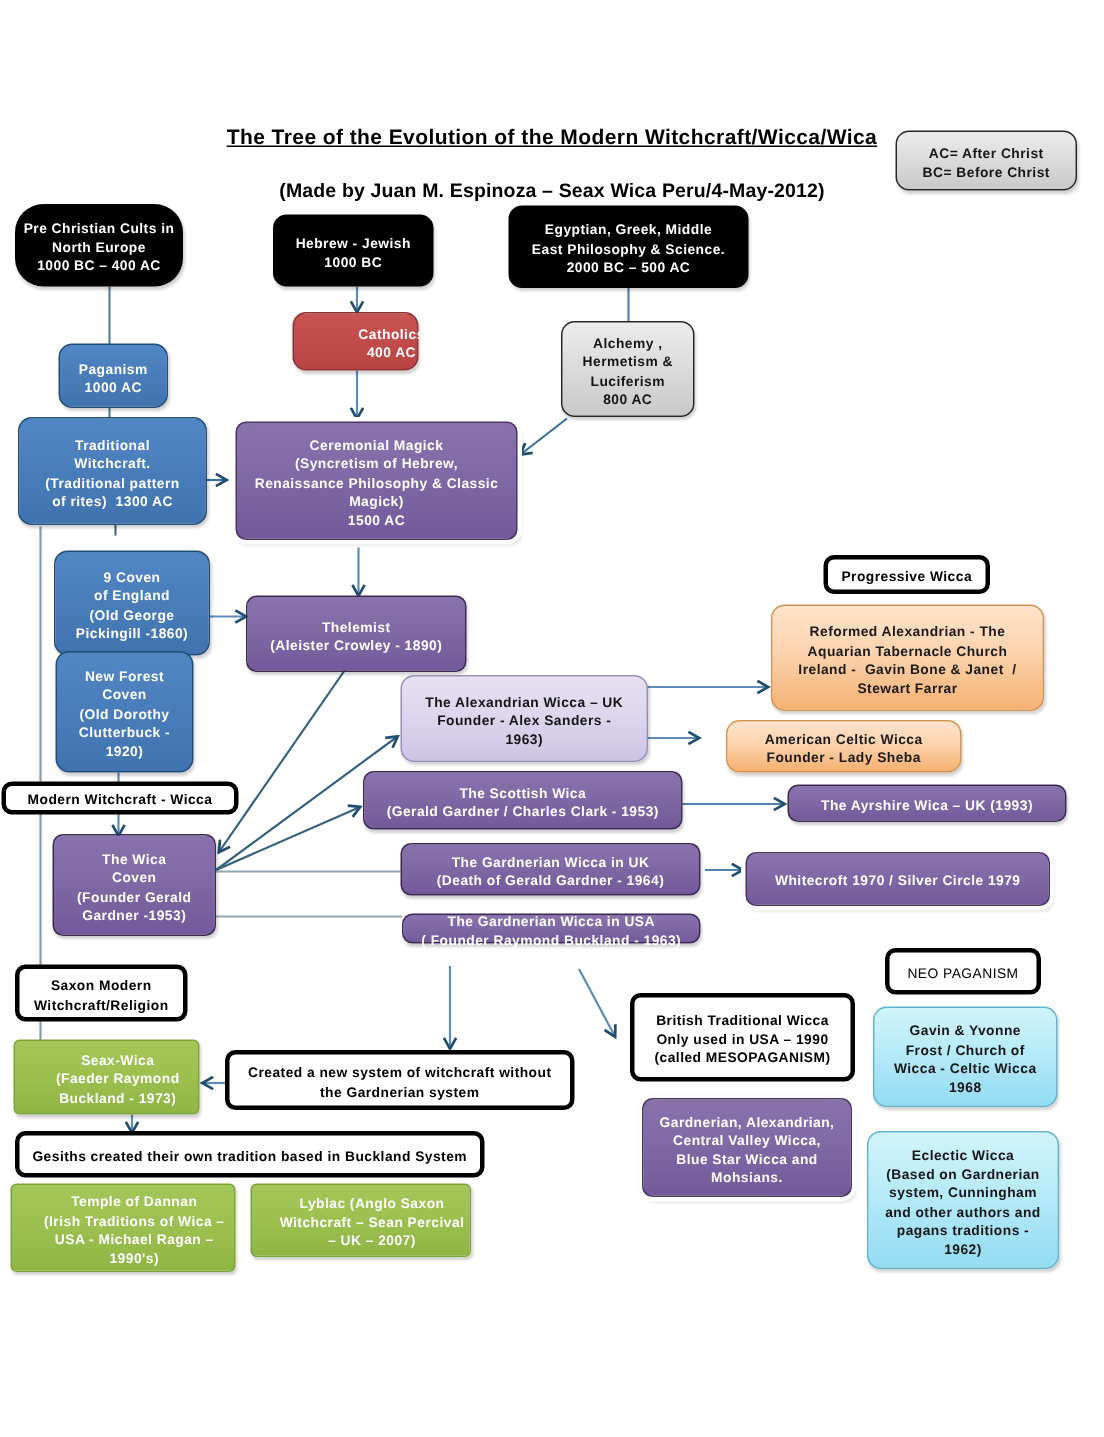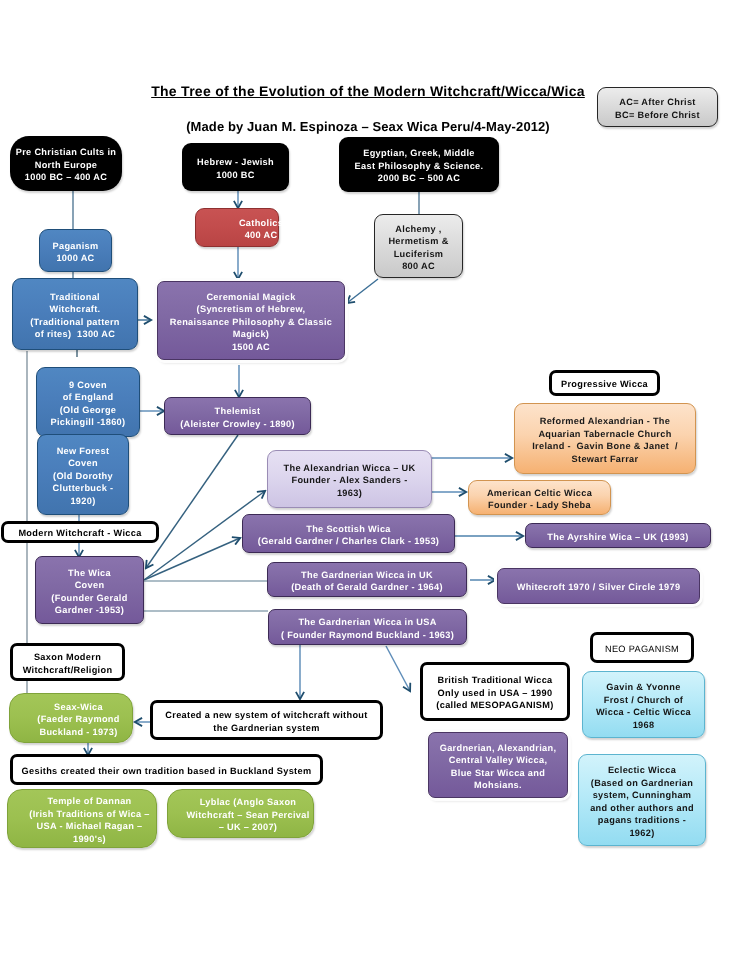--- a/index.html
+++ b/index.html
@@ -27,21 +27,21 @@
     .s-purple{box-shadow:1px 2px 2px rgba(0,0,0,.18);background:linear-gradient(180deg,#8a73ad 0%,#8069a4 45%,#74599a 100%);
             color:#fff;border-radius:7px;border:1px solid #3c2a55;}
   .s-purplew{background:linear-gradient(180deg,#8a73ad 0%,#8069a4 45%,#74599a 100%);
              color:#fff;border-radius:7px;border:1px solid #4a3563;
              box-shadow:0 0 0 3px #fdfdfd, 2px 3px 3px rgba(0,0,0,.16);}
     .s-purplelight{box-shadow:1px 2px 2px rgba(0,0,0,.18);background:linear-gradient(180deg,#e6e0f3 0%,#ddd6ee 45%,#cdc4e4 100%);
                  color:#151515;border-radius:9px;border:1px solid #9a8cb5;}
     .s-orange{box-shadow:1px 2px 2px rgba(0,0,0,.18);background:linear-gradient(180deg,#fde3cb 0%,#fbd3ae 45%,#f7bd87 80%,#f6b172 100%);
             color:#1a1a1a;border-radius:9px;border:1px solid #d29450;}
       .s-green{box-shadow:1px 2px 2px rgba(0,0,0,.18);color:#f3f8ea;background:linear-gradient(180deg,#a3c658 0%,#9cc050 50%,#8fb544 100%);
-           color:#fff;border-radius:15px;border:1px solid #7fa33a;padding-left:15px;}
+           color:#fff;border-radius:4px;border:1px solid #7fa33a;padding-left:15px;}
     .s-cyan{box-shadow:1px 2px 2px rgba(0,0,0,.18);background:linear-gradient(180deg,#d2f3fb 0%,#b6eaf8 45%,#93dcf1 100%);
           color:#151515;border-radius:9px;border:1px solid #5cb4cf;}
   .s-white{background:#fff;color:#000;border-radius:7px;border:3px solid #000;}
 
   .nb{font-weight:normal;}
   #title{position:absolute;text-align:center;font-weight:bold;color:#000;white-space:nowrap;}
   #title .main{font-size:14px;text-decoration:underline;letter-spacing:0.28px;}
   #title .sub{font-size:13px;margin-top:20px;letter-spacing:0.1px;}
 </style>
 </head>
@@ -118,21 +118,21 @@
   <div class="node s-purplew" style="left:157px;top:281px;width:188px;height:79px;">Ceremonial Magick
 (Syncretism of Hebrew,
 Renaissance Philosophy &amp; Classic
 Magick)
 1500 AC</div>
 
   <div class="node s-blue" style="left:36px;top:357px;width:104px;height:70px;margin-top:10px;">9 Coven
 of England
 (Old George
 Pickingill -1860)</div>
-  <div class="node s-purple" style="left:164px;top:397px;width:147px;height:38px;">Thelemist
+  <div class="node s-purple" style="left:164px;top:397px;width:147px;height:51px;">Thelemist
 (Aleister Crowley - 1890)</div>
 
   <div class="node s-blue" style="left:37px;top:434px;width:92px;height:81px;">New Forest
 Coven
 (Old Dorothy
 Clutterbuck -
 1920)</div>
   <div class="node s-white" style="left:1px;top:521px;width:158px;height:22px;">Modern Witchcraft - Wicca</div>
   <div class="node s-purple" style="left:35px;top:556px;width:109px;height:68px;">The Wica
 Coven
@@ -140,29 +140,29 @@
 Gardner -1953)</div>
 
   <div class="node s-white" style="left:549px;top:370px;width:111px;height:26px;">Progressive Wicca</div>
   <div class="node s-orange" style="left:514px;top:403px;width:182px;height:71px;">Reformed Alexandrian - The
 Aquarian Tabernacle Church
 Ireland -  Gavin Bone &amp; Janet  /
 Stewart Farrar</div>
   <div class="node s-purplelight" style="left:267px;top:450px;width:165px;height:58px;">The Alexandrian Wicca – UK
 Founder - Alex Sanders -
 1963)</div>
-  <div class="node s-orange" style="left:468px;top:480px;width:143px;height:35px;text-align:center;">American Celtic Wicca
+  <div class="node s-orange" style="left:484px;top:480px;width:157px;height:35px;text-align:center;">American Celtic Wicca
 Founder - Lady Sheba</div>
   <div class="node s-purple" style="left:242px;top:514px;width:213px;height:39px;">The Scottish Wica
 (Gerald Gardner / Charles Clark - 1953)</div>
   <div class="node s-purple" style="left:525px;top:523px;width:186px;height:25px;">The Ayrshire Wica – UK (1993)</div>
   <div class="node s-purple" style="left:267px;top:562px;width:200px;height:35px;">The Gardnerian Wicca in UK
 (Death of Gerald Gardner - 1964)</div>
   <div class="node s-purplew" style="left:497px;top:568px;width:203px;height:36px;">Whitecroft 1970 / Silver Circle 1979</div>
-  <div class="node s-purple" style="left:268px;top:609px;width:199px;height:36px;">The Gardnerian Wicca in USA
+  <div class="node s-purple" style="left:268px;top:609px;width:199px;height:20px;">The Gardnerian Wicca in USA
 ( Founder Raymond Buckland - 1963)</div>
 
   <div class="node s-white" style="left:10px;top:643px;width:115px;height:38px;text-align:center;">Saxon Modern
 Witchcraft/Religion</div>
   <div class="node s-green" style="left:9px;top:693px;width:124px;height:50px;">Seax-Wica
 (Faeder Raymond
 Buckland - 1973)</div>
   <div class="node s-white" style="left:10px;top:754px;width:313px;height:31px;">Gesiths created their own tradition based in Buckland System</div>
   <div class="node s-white" style="left:150px;top:700px;width:233px;height:40px;">Created a new system of witchcraft without
 the Gardnerian system</div>

